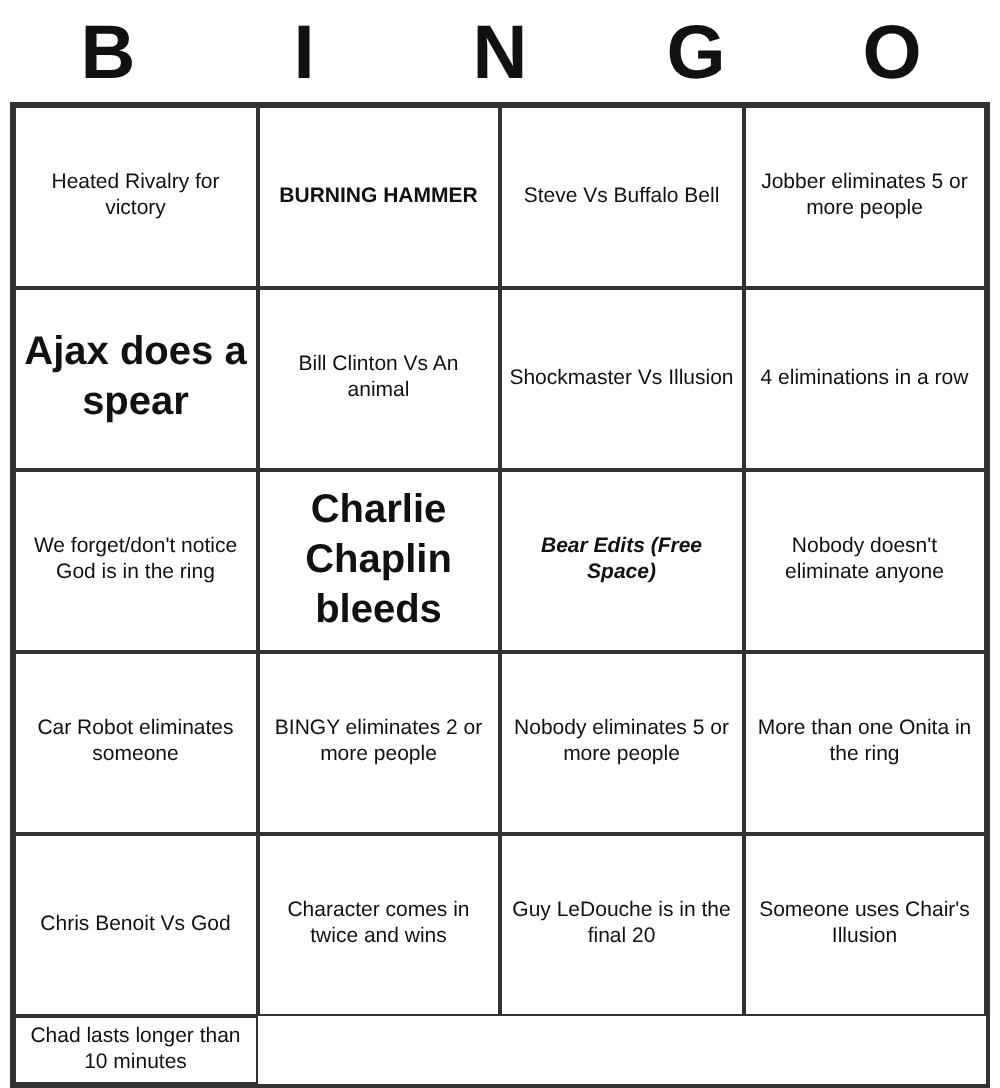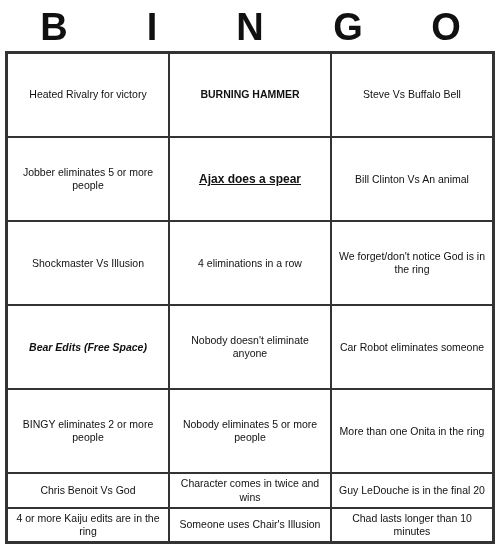--- a/index.html
+++ b/index.html
@@ -22,42 +22,41 @@
     }
     .bingo-letter {
       font-size: 38px;
       font-weight: bold;
       color: #111;
       width: 90px;
       text-align: center;
     }
     #bingo-grid {
       display: grid;
-      grid-template-columns: repeat(3, 1fr);
+      grid-template-columns: repeat(4, 1fr);
       grid-template-rows: repeat(5, 1fr);
       width: 490px;
       height: 504px;
       border: 2px solid #333;
     }
     .bingo-cell {
       border: 1px solid #333;
       display: flex;
       align-items: center;
       justify-content: center;
       text-align: center;
       padding: 3px;
       font-size: 10.5px;
       line-height: 1.25;
       color: #111;
       background: #fff;
     }
     .bingo-cell.large-text {
-      font-size: 12px;
+      font-size: 20px;
       font-weight: bold;
-      text-decoration: underline;
     }
     .bingo-cell.bold-text {
       font-weight: bold;
     }
     .bingo-cell.free-space {
       font-style: italic;
     }
   </style>
 </head>
 <body>
@@ -73,25 +72,25 @@
 <div id="bingo-grid">
 <div class="bingo-cell">Heated Rivalry for victory</div>
     <div class="bingo-cell bold-text">BURNING HAMMER</div>
     <div class="bingo-cell">Steve Vs Buffalo Bell</div>
     <div class="bingo-cell">Jobber eliminates 5 or more people</div>
     <div class="bingo-cell large-text">Ajax does a spear</div>
     <div class="bingo-cell">Bill Clinton Vs An animal</div>
     <div class="bingo-cell">Shockmaster Vs Illusion</div>
     <div class="bingo-cell">4 eliminations in a row</div>
     <div class="bingo-cell">We forget/don't notice God is in the ring</div>
+    <div class="bingo-cell large-text">Charlie Chaplin bleeds</div>
     <div class="bingo-cell free-space" style="font-weight: bold; font-style: italic;">Bear Edits (Free Space)</div>
     <div class="bingo-cell">Nobody doesn't eliminate anyone</div>
     <div class="bingo-cell">Car Robot eliminates someone</div>
     <div class="bingo-cell">BINGY eliminates 2 or more people</div>
     <div class="bingo-cell">Nobody eliminates 5 or more people</div>
     <div class="bingo-cell">More than one Onita in the ring</div>
     <div class="bingo-cell">Chris Benoit Vs God</div>
     <div class="bingo-cell">Character comes in twice and wins</div>
     <div class="bingo-cell">Guy LeDouche is in the final 20</div>
-    <div class="bingo-cell">4 or more Kaiju edits are in the ring</div>
     <div class="bingo-cell">Someone uses Chair's Illusion</div>
     <div class="bingo-cell">Chad lasts longer than 10 minutes</div>
   </div>
 
 </body></html>

